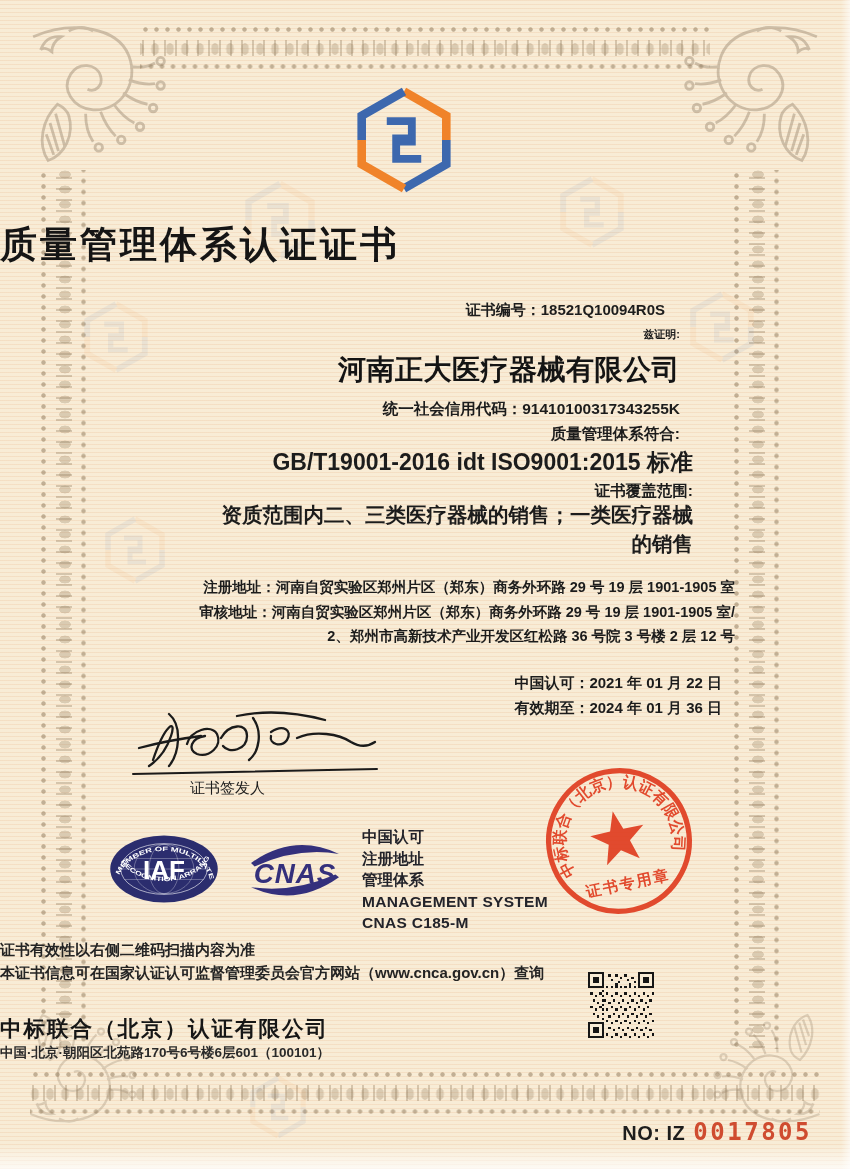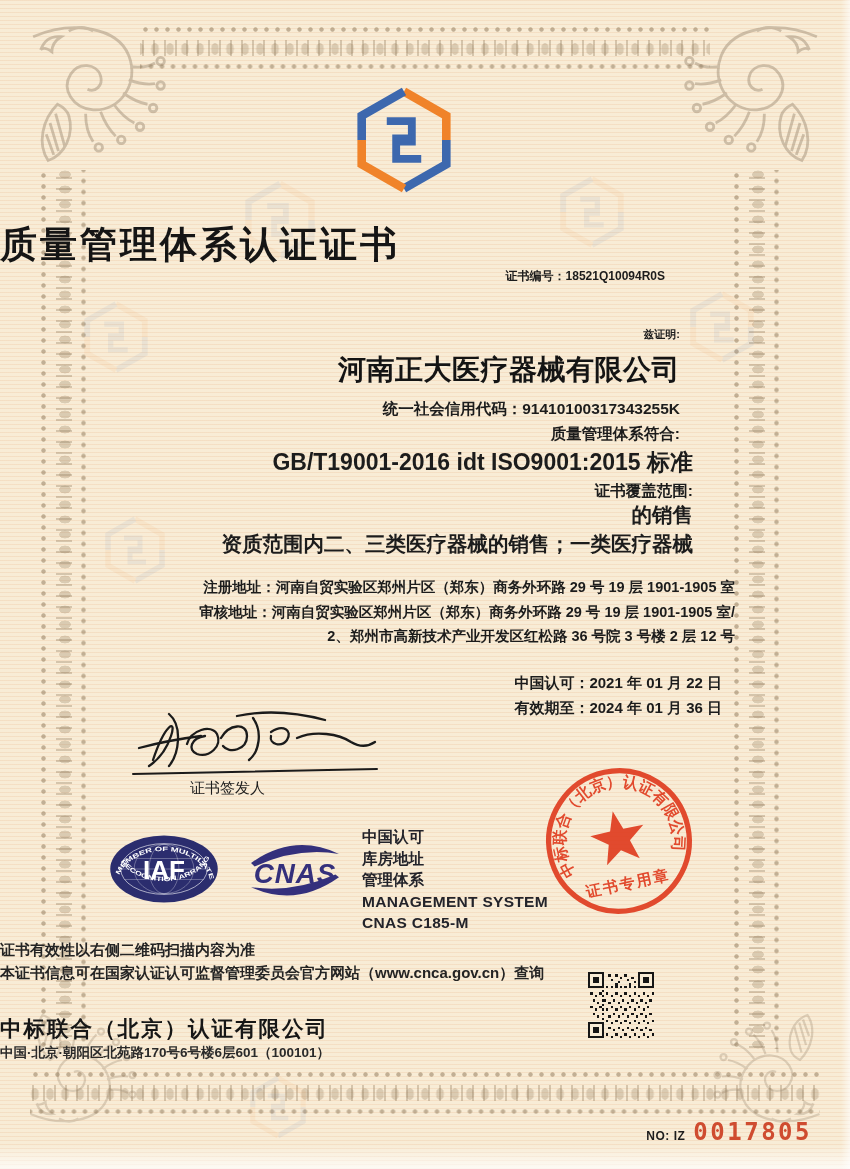--- a/index.html
+++ b/index.html
@@ -38,39 +38,39 @@
   }
   .corner{opacity:.5;}
   .wm{opacity:.07;}
   .fade-bottom{left:0;right:0;bottom:0;height:24px;
     background:linear-gradient(180deg, rgba(255,255,255,0), rgba(255,255,255,.75));}
   .fade-right{top:0;bottom:0;right:0;width:9px;
     background:linear-gradient(90deg, rgba(255,255,255,0), rgba(255,255,255,.6));}
 
   
   .title{left:0;width:830px;top:220px;font-size:37px;letter-spacing:3px;color:#151515;}
-  .certno{top:268px;right:185px;font-size:12px;}
+  .certno{top:301px;right:185px;font-size:15px;}
   .certify{top:327px;right:170px;font-size:11px;}
   .company{top:351px;right:170px;font-size:28px;letter-spacing:.5px;color:#141414;}
   .credit{top:399px;right:170px;font-size:15.5px;}
   .conform{top:424px;right:170px;font-size:15.5px;}
   .standard{top:447px;right:157px;font-size:23px;}
   .scopelabel{top:481px;right:157px;font-size:15.5px;}
   .scope{top:500px;right:157px;font-size:20.5px;line-height:29px;}
   .addrs{top:575px;right:115px;font-size:14.5px;line-height:24.5px;}
   .dates{top:670px;right:128px;font-size:15px;line-height:25px;}
   .sigcap{left:190px;top:779px;width:130px;font-size:15px;}
   .accr{left:362px;top:826px;font-size:15.5px;line-height:21.5px;font-weight:bold;color:#23232a;}
   .accr .en{font-weight:600;letter-spacing:.3px;}
   .notes{left:0;width:758px;top:941px;font-size:15px;font-weight:600;color:#242424;}
   .notes div{margin-bottom:4px;}
   .issuer{left:0;width:762px;top:1014px;font-size:21.5px;letter-spacing:2px;color:#161616;}
   .issueraddr{left:0;width:762px;top:1044px;font-size:13.5px;font-weight:600;color:#2a2a2a;}
   .serial{top:1118px;right:38px;display:flex;align-items:baseline;}
-  .serial-label{font-size:12px;font-weight:800;color:#1d1d1d;letter-spacing:.5px;}
+  .serial-label{font-size:20px;font-weight:800;color:#1d1d1d;letter-spacing:.5px;}
   .serial-num{font-family:"DejaVu Sans Mono","Liberation Mono",monospace;
     font-size:24px;color:#cf4c30;letter-spacing:2.5px;margin-left:8px;font-weight:bold;}
   .stampbox{left:543px;top:765px;width:152px;height:152px;transform:rotate(-12deg);opacity:.92;}
 </style>
 </head>
 <body>
 
 <div class="page">
 
   <svg width="0" height="0" style="position:absolute" aria-hidden="true">
@@ -155,22 +155,22 @@
 
   <div class="abs b certify">兹证明:</div>
   <div class="abs b company">河南正大医疗器械有限公司</div>
   <div class="abs b credit">
     <span>统一社会信用代码：</span><span>91410100317343255K</span>
   </div>
   <div class="abs b conform">质量管理体系符合:</div>
   <div class="abs b standard">GB/T19001-2016 idt ISO9001:2015 标准</div>
   <div class="abs b scopelabel">证书覆盖范围:</div>
   <div class="abs b r scope">
+    <div>资质范围内二、三类医疗器械的销售；一类医疗器械</div>
     <div>的销售</div>
-    <div>资质范围内二、三类医疗器械的销售；一类医疗器械</div>
   </div>
 
   <div class="abs b r addrs">
     <div>注册地址：河南自贸实验区郑州片区（郑东）商务外环路 29 号 19 层 1901-1905 室</div>
     <div>审核地址：河南自贸实验区郑州片区（郑东）商务外环路 29 号 19 层 1901-1905 室/</div>
     <div>2、郑州市高新技术产业开发区红松路 36 号院 3 号楼 2 层 12 号</div>
   </div>
 
   <div class="abs b r dates">
     <div><span>中国认可：</span><span>2021 年 01 月 22 日</span></div>
@@ -211,21 +211,21 @@
   </svg>
 
   <svg class="abs" style="left:243px;top:836px" width="104" height="70" viewBox="0 0 110 78">
     <path d="M6 30 Q 54 -4 104 20 Q 58 12 10 34 Z" fill="#34307c"></path>
     <path d="M104 46 Q 56 80 6 57 Q 52 64 100 43 Z" fill="#34307c"></path>
     <text x="55" y="52" text-anchor="middle" font-size="31" font-weight="bold" font-style="italic" fill="#34307c" letter-spacing="1">CNAS</text>
   </svg>
 
   <div class="abs accr">
     <div>中国认可</div>
-    <div>库房地址</div>
+    <div>注册地址</div>
     <div>管理体系</div>
     <div class="en">MANAGEMENT  SYSTEM</div>
     <div class="en">CNAS C185-M</div>
   </div>
 
   <svg class="abs stampbox" viewBox="0 0 160 160">
     <circle cx="80" cy="80" r="74" fill="none" stroke-width="5.5" stroke="#e03d20"></circle>
     <path id="stArc" d="M 28.3 104.1 A 57 57 0 1 1 131.7 104.1" fill="none"></path>
     <text font-size="16.5" font-weight="bold" fill="#e03d20">
       <textPath href="#stArc" textLength="226" lengthAdjust="spacingAndGlyphs">中标联合（北京）认证有限公司</textPath>

